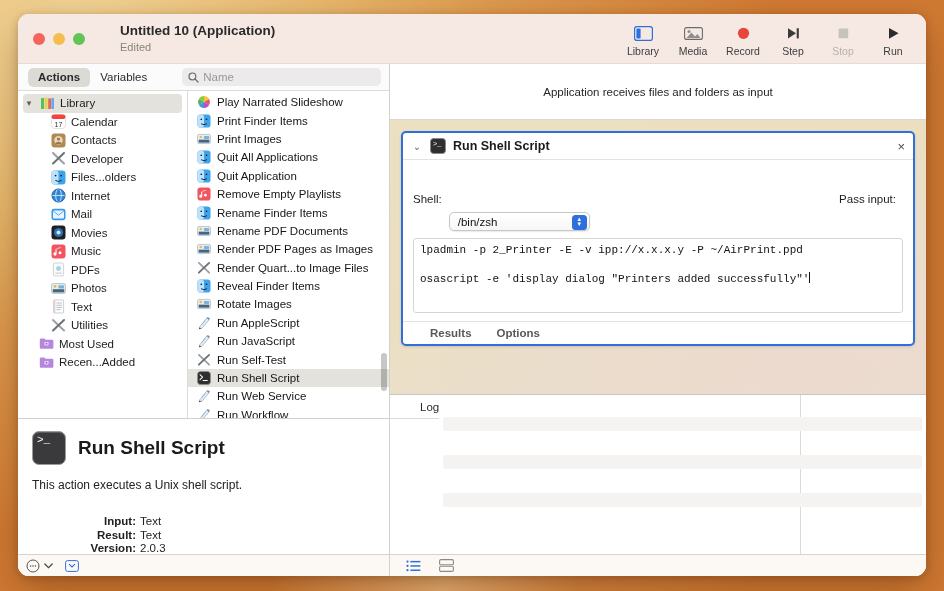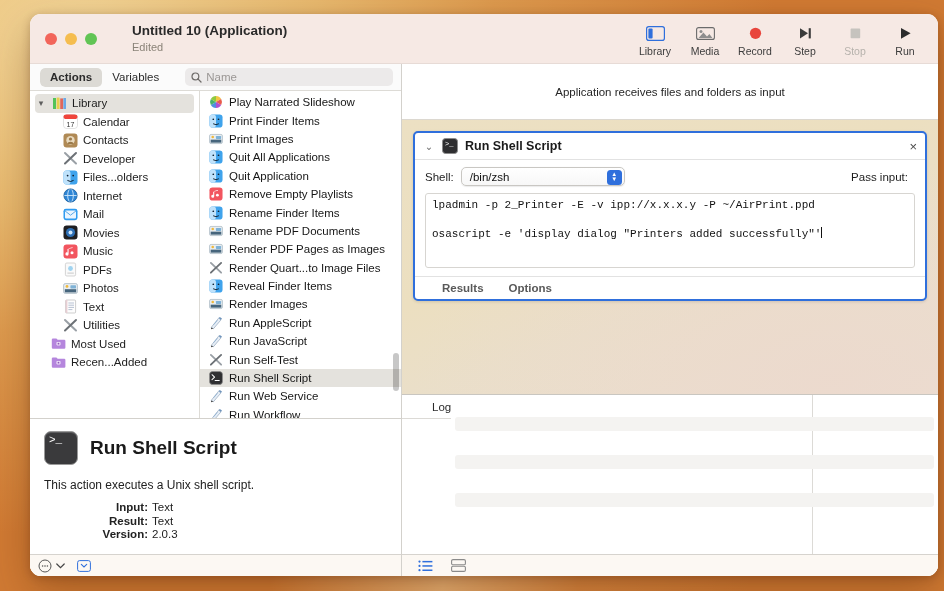--- a/index.html
+++ b/index.html
@@ -16,21 +16,21 @@
   }
   
   .wallpaper-swoosh {
     position: absolute; left: 0; bottom: 0; width: 944px; height: 120px;
     background: linear-gradient(100deg, rgba(255,220,160,0.0) 30%, rgba(255,225,170,0.55) 48%, rgba(255,200,130,0.15) 62%, rgba(200,90,30,0.0) 80%);
     pointer-events: none;
   }
 
   
   .window {
-    position: absolute; left: 30px; top: 14px;
+    position: absolute; left: 18px; top: 14px;
     width: 908px; height: 562px;
     border-radius: 11px;
     background: #ffffff;
     box-shadow: 0 16px 40px rgba(90,40,10,0.35), 0 2px 8px rgba(60,20,0,0.25);
     overflow: hidden;
     display: flex; flex-direction: column;
   }
 
   
   .titlebar {
@@ -70,21 +70,21 @@
     border-bottom: 1px solid #dddbd6;
   }
   .seg { display: flex; border-radius: 5px; overflow: hidden; }
   .seg-btn {
     font-size: 11.5px; padding: 2px 10px; color: #2b2b2b; border-radius: 5px;
     line-height: 15px;
   }
   .seg-btn.active { background: #dcdad5; font-weight: bold; }
   .search-wrap {
     flex: 1; height: 18px; background: #eceaea; border-radius: 5px;
-    display: flex; align-items: center; padding: 0 6px; gap: 4px; margin-left: 10px;
+    display: flex; align-items: center; padding: 0 6px; gap: 4px; margin-left: 19px;
   }
   .search-wrap svg { flex: 0 0 auto; }
   .search-input {
     border: 0; background: transparent; outline: none; flex: 1;
     font-size: 11.5px; color: #333; font-family: "Liberation Sans", sans-serif;
   }
   .search-input::placeholder { color: #9b9795; }
 
   
   .lib-cols { flex: 1; display: flex; min-height: 0; border-bottom: 1px solid #d3d1cc; }
@@ -117,21 +117,21 @@
   .info-head { display: flex; align-items: center; gap: 12px; }
   .info-icon {
     width: 34px; height: 34px; border-radius: 7px; background: #3a3a3c;
     border: 1px solid #9a9a9a;
     display: flex; align-items: flex-start; justify-content: flex-start;
     color: #fff; font-family: "Liberation Mono", monospace; font-size: 11px;
     padding: 2px 0 0 4px; box-shadow: inset 0 1px 0 rgba(255,255,255,0.18);
   }
   .info-title { font-size: 19px; font-weight: bold; color: #1a1a1a; }
   .info-desc { font-size: 12px; color: #222; margin-top: 13px; }
-  .info-kv { margin-top: 9px; font-size: 11.5px; color: #222; }
+  .info-kv { margin-top: 23px; font-size: 11.5px; color: #222; }
   .kv-line { display: flex; margin-bottom: 1.5px; }
   .kv-key { width: 108px; text-align: right; font-weight: bold; padding-right: 4px; }
 
   
   .bottom-bar {
     height: 22px; flex: 0 0 22px; background: #fcf8f3;
     border-top: 1px solid #d6d3ce; display: flex; align-items: center;
     padding: 0 8px; gap: 10px;
   }
 
@@ -186,21 +186,21 @@
     display: flex; align-items: center; position: relative;
     padding: 0 24px 0 8px; font-size: 11.5px; color: #111;
     box-shadow: 0 0.5px 1px rgba(0,0,0,0.08);
   }
   .popup .arrows {
     position: absolute; right: 2px; top: 1.5px; width: 15px; height: 15px;
     border-radius: 3.5px; background: #2f6fdc; color: #fff;
     display: flex; flex-direction: column; align-items: center; justify-content: center;
     font-size: 6px; line-height: 5px;
   }
-  .popup.shell { width: 164px; }
+  .popup.shell { width: 141px; margin-top: 45px; }
   .popup.passinput { width: 155px; }
   .spacer { flex: 1; }
 
   .code-area {
     margin: 2px 10px 8px 10px; border: 1px solid #d7d5d1; border-radius: 3px;
     background: #fff; height: 75px; padding: 4px 6px; overflow: hidden;
   }
   .code-line {
     font-family: "Liberation Mono", monospace; font-size: 11px; color: #111;
     line-height: 14.5px; white-space: pre;
@@ -631,21 +631,21 @@
             </div>
             <div class="act-row">
               <span class="act-ico">
                 <svg viewBox="0 0 15 15" width="100%" height="100%">
                   <rect x="0.6" y="2.6" width="13.8" height="9.8" rx="1.6" fill="#e9eef2" stroke="#9fb0bb" stroke-width="0.7"></rect>
                   <rect x="1.8" y="8.2" width="11.4" height="3.2" fill="#46657c"></rect>
                   <circle cx="4" cy="5.4" r="1.4" fill="#f0b93d"></circle>
                   <rect x="7.4" y="4.2" width="5.6" height="3.2" rx="0.6" fill="#7fb2d6"></rect>
                 </svg>
               </span>
-              <span>Render Images</span>
+              <span>Rotate Images</span>
             </div>
             <div class="act-row">
               <span class="act-ico">
                 <svg viewBox="0 0 15 15" width="100%" height="100%">
                   <path d="M2.4 12.2 L10.4 2.2 L12.8 4.2 L4.8 13.6 Z" fill="#e7eef6" stroke="#8fa3b8" stroke-width="0.7"></path>
                   <path d="M10.4 2.2 L12.8 4.2 L13.9 2.8 L11.6 1 Z" fill="#6e93bb"></path>
                   <path d="M2.4 12.2 L4.8 13.6 L2 14.2 Z" fill="#4a4a4a"></path>
                   <path d="M5 9.4 L9 4.6" stroke="#7fa8cf" stroke-width="0.7"></path>
                 </svg>
               </span>

